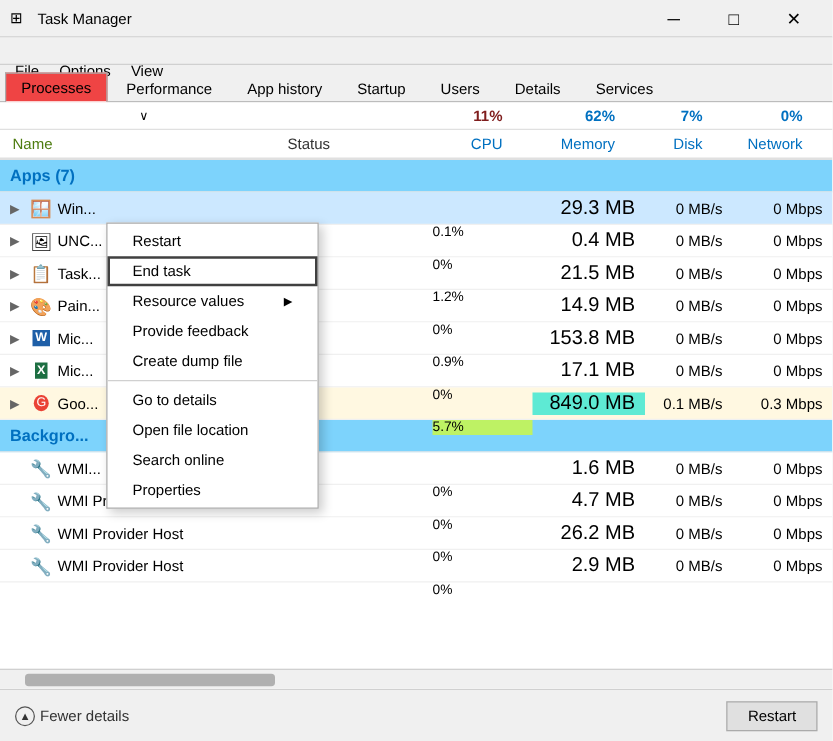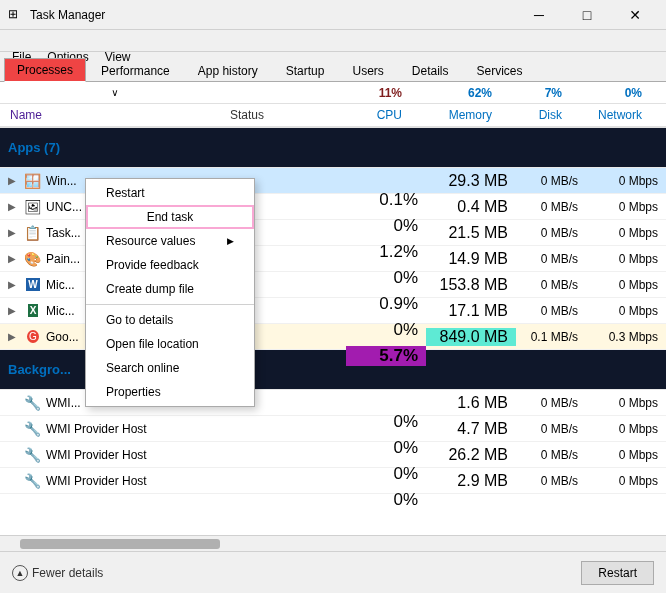--- a/index.html
+++ b/index.html
@@ -69,45 +69,45 @@
 
     
     .col-headers {
       display: flex;
       align-items: center;
       height: 24px;
       border-bottom: 2px solid #e0e0e0;
       background: white;
       padding: 0 0 0 0;
     }
-    .col-name { flex: 1; padding-left: 10px; font-size: 12px; color: #4c1d95; }
+    .col-name { flex: 1; padding-left: 10px; font-size: 12px; color: #4d7c0f; }
     .col-status { width: 100px; font-size: 12px; color: #333; }
     .col-cpu { width: 80px; text-align: right; font-size: 12px; color: #0070c0; padding-right: 8px; }
     .col-memory { width: 90px; text-align: right; font-size: 12px; color: #0070c0; padding-right: 8px; }
     .col-disk { width: 70px; text-align: right; font-size: 12px; color: #0070c0; padding-right: 8px; }
     .col-network { width: 80px; text-align: right; font-size: 12px; color: #0070c0; padding-right: 8px; }
     .col-scrollbar { width: 16px; }
     .pct-cpu { width: 80px; text-align: right; font-size: 12px; color: #7f1d1d; padding-right: 8px; font-weight: 600; }
     .pct-memory { width: 90px; text-align: right; font-size: 12px; color: #0070c0; padding-right: 8px; font-weight: 600; }
     .pct-disk { width: 70px; text-align: right; font-size: 12px; color: #0070c0; padding-right: 8px; font-weight: 600; }
     .pct-network { width: 80px; text-align: right; font-size: 12px; color: #0070c0; padding-right: 8px; font-weight: 600; }
 
     
     .table-area { flex: 1; overflow: hidden; position: relative; }
     .table-scroll { overflow-y: scroll; height: 100%; }
 
     .group-header {
       display: flex;
       align-items: center;
-      height: 40px;
+      height: 26px;
       padding-left: 8px;
       font-size: 13px;
       font-weight: 600;
       color: #0070c0;
-      background: #0f172a;
+      background: #7dd3fc;
       border-bottom: 1px solid #e8e8e8;
     }
 
     .table-row {
       display: flex;
       align-items: center;
       height: 26px;
       border-bottom: 1px solid #f0f0f0;
       background: white;
     }
@@ -121,21 +121,21 @@
       padding-left: 8px;
       font-size: 12px;
       overflow: hidden;
       white-space: nowrap;
     }
     .row-expand { width: 16px; font-size: 10px; color: #666; cursor: pointer; }
     .row-icon { width: 18px; height: 18px; margin-right: 4px; display: flex; align-items: center; justify-content: center; font-size: 14px; }
     .row-text { overflow: hidden; text-overflow: ellipsis; white-space: nowrap; }
 
     .row-status { width: 100px; font-size: 12px; color: #555; }
-    .row-cpu { width: 80px; text-align: right; font-size: 17px; padding-right: 8px; margin-top: 39px; }
+    .row-cpu { width: 80px; text-align: left; font-size: 11px; padding-right: 8px; margin-top: 39px; }
     .row-memory { width: 90px; text-align: right; font-size: 16px; padding-right: 8px; }
     .row-disk { width: 70px; text-align: right; font-size: 12px; padding-right: 8px; }
     .row-network { width: 80px; text-align: right; font-size: 12px; padding-right: 8px; }
 
     
     .bottom-bar {
       display: flex;
       align-items: center;
       height: 42px;
       background: #f0f0f0;
@@ -166,23 +166,22 @@
     }
     .ctx-item {
       padding: 5px 20px;
       font-size: 12px;
       cursor: pointer;
       display: flex;
       align-items: center;
       justify-content: space-between;
     }
     .ctx-item.highlighted-item {
-      border: 2px solid #f9a8d4;
+      border: 2px solid #404040;
       padding: 3px 18px;
-      justify-content: center;
     }
     .ctx-separator { height: 1px; background: #d0d0d0; margin: 3px 0; }
 
     
     .hscroll {
       height: 16px;
       background: #f0f0f0;
       border-top: 1px solid #d0d0d0;
       display: flex;
       align-items: center;
@@ -330,21 +329,21 @@
         </div>
         <div class="table-row highlighted">
           <div class="row-name">
             <span class="row-expand">▶</span>
             <span class="row-icon">
               <span style="background:#ea4335;color:white;font-size:10px;padding:1px 2px;border-radius:50%;">G</span>
             </span>
             <span class="row-text">Goo...</span>
           </div>
           <div class="row-status"></div>
-          <div class="row-cpu" style="background: #a21caf; font-weight: bold;">5.7%</div>
+          <div class="row-cpu" style="background: #bef264;">5.7%</div>
           <div class="row-memory" style="background: #5eead4;">849.0 MB</div>
           <div class="row-disk">0.1 MB/s</div>
           <div class="row-network">0.3 Mbps</div>
         </div>
         <div class="group-header">Backgro...</div>
         <div class="table-row">
           <div class="row-name">
             <span class="row-expand"></span>
             <span class="row-icon">🔧</span>
             <span class="row-text">WMI...</span>

